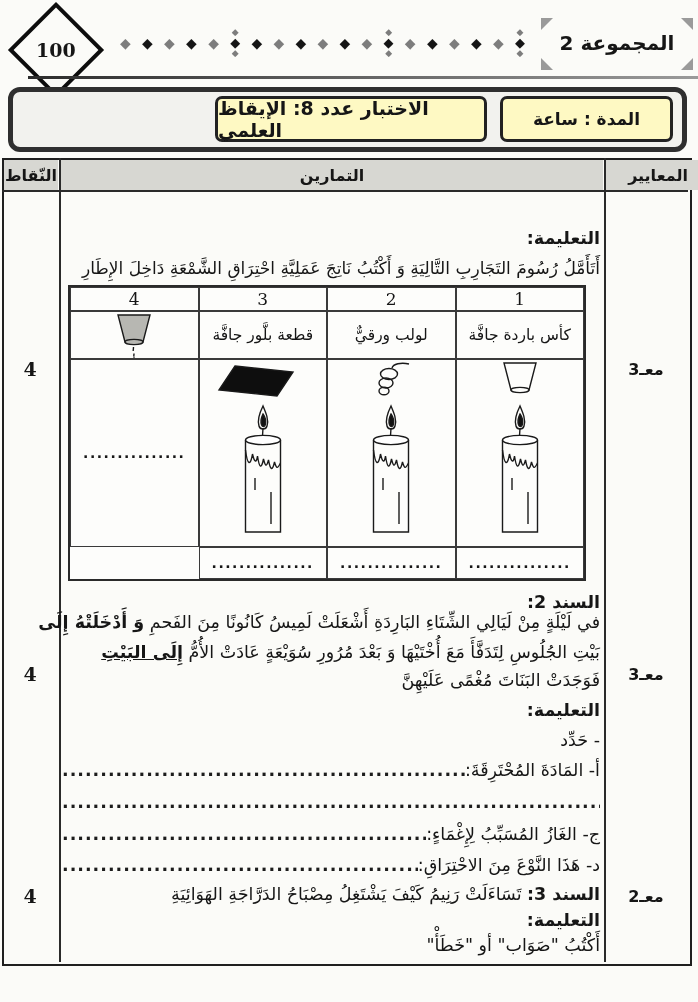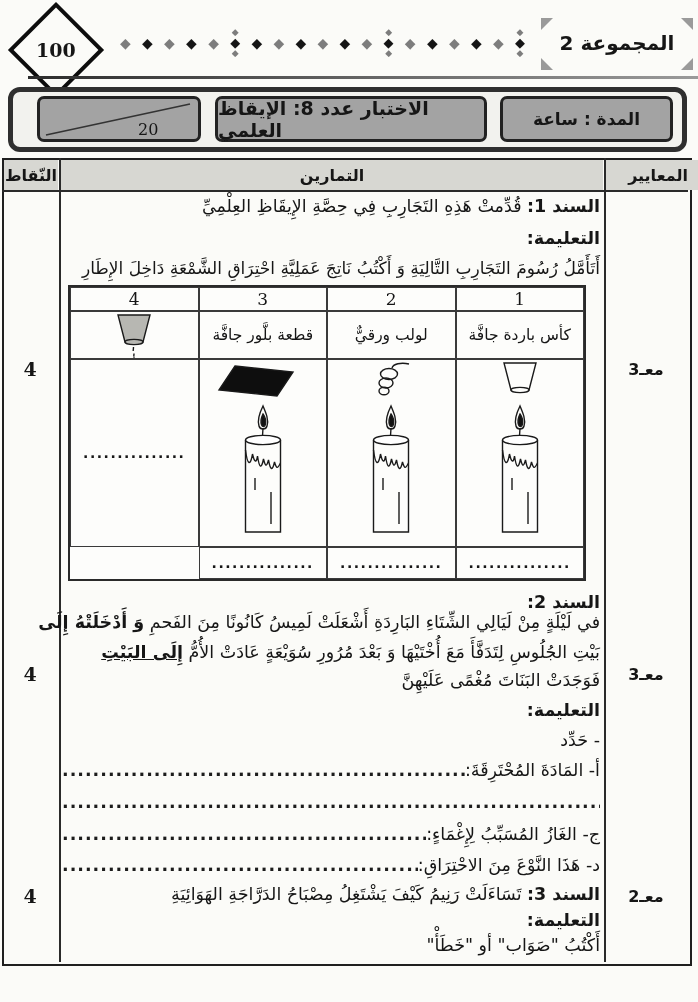--- a/index.html
+++ b/index.html
@@ -35,21 +35,21 @@
   .cm-br{ right:-2px; bottom:-4px;border-width:0 0 12px 12px;  border-color:transparent transparent #9a9a9a transparent;}
   .top-rule{ position:absolute; left:28px; top:76px; width:670px; height:3px;
     background:linear-gradient(90deg,#2c2c2c,#6a6a6a 55%,#9a9a9a); }
 
   
   .hdr-outer{
     position:absolute; left:8px; top:87px; width:669px; height:55px;
     border:5px solid #2f2f2f; border-radius:12px; background:#f2f2ee;
   }
   .hdr-box{
-    position:absolute; top:4px; height:40px; background:#a3a3a3;
+    position:absolute; top:4px; height:40px; background:#fef9c3;
     border:3px solid #222; border-radius:7px;
     display:flex; align-items:center; justify-content:center;
   }
   .hdr-duration{ left:487px; width:167px; font-size:17px; font-weight:bold;}
   .hdr-title{ left:202px; width:266px; font-size:19px; font-weight:bold;}
   .hdr-score{ left:24px; width:158px; }
   .hdr-score svg{ position:absolute; inset:0; }
   .hdr-score .score-num{ position:absolute; left:62%; bottom:0px; font-size:16px; font-family:"DejaVu Serif", serif;}
 
   
@@ -144,46 +144,37 @@
   </div>
   <div class="top-rule"></div>
 
   <div class="hdr-outer">
     <div class="hdr-box hdr-duration">
       <span>المدة : ساعة</span>
     </div>
     <div class="hdr-box hdr-title">
       <span>الاختبار عدد 8: الإيقاظ العلمي</span>
     </div>
-    <div class="hdr-box hdr-score">
-      <svg viewBox="0 0 158 40">
-        <line x1="6" y1="36" x2="150" y2="5" stroke="#333" stroke-width="1.6"></line>
-      </svg>
-      <span class="score-num">20</span>
-    </div>
   </div>
 
   <div class="mt-outer"></div>
   <div class="mt-vline v1"></div>
   <div class="mt-vline v2"></div>
   <div class="mt-hline"></div>
   <div class="mt-hcell hc-points">النّقاط</div>
   <div class="mt-hcell hc-ex">التمارين</div>
   <div class="mt-hcell hc-crit">المعايير</div>
 
   <div class="points-val" style="top:358px">4</div>
   <div class="points-val" style="top:663px">4</div>
   <div class="points-val" style="top:885px">4</div>
   <div class="crit-val" style="top:360px">معـ3</div>
   <div class="crit-val" style="top:665px">معـ3</div>
   <div class="crit-val" style="top:887px">معـ2</div>
 
-  <div class="xline" style="top:192px">
-    <b>السند 1:</b><span> قُدِّمتْ هَذِهِ التَجَارِبِ فِي حِصَّةِ الإِيقَاظِ العِلْمِيِّ</span>
-  </div>
   <div class="xline" style="top:224px">
     <b>التعليمة:</b>
   </div>
   <div class="xline" style="top:254px; font-size:17px">أَتَأَمَّلُ رُسُومَ التَجَارِبِ التَّالِيَةِ وَ أَكْتُبُ نَاتِجَ عَمَلِيَّةِ احْتِرَاقِ الشَّمْعَةِ دَاخِلَ الإِطَارِ</div>
 
   <div class="inner-table">
     <div class="it-cell it-num">1</div>
     <div class="it-cell it-num">2</div>
     <div class="it-cell it-num">3</div>
     <div class="it-cell it-num">4</div>

